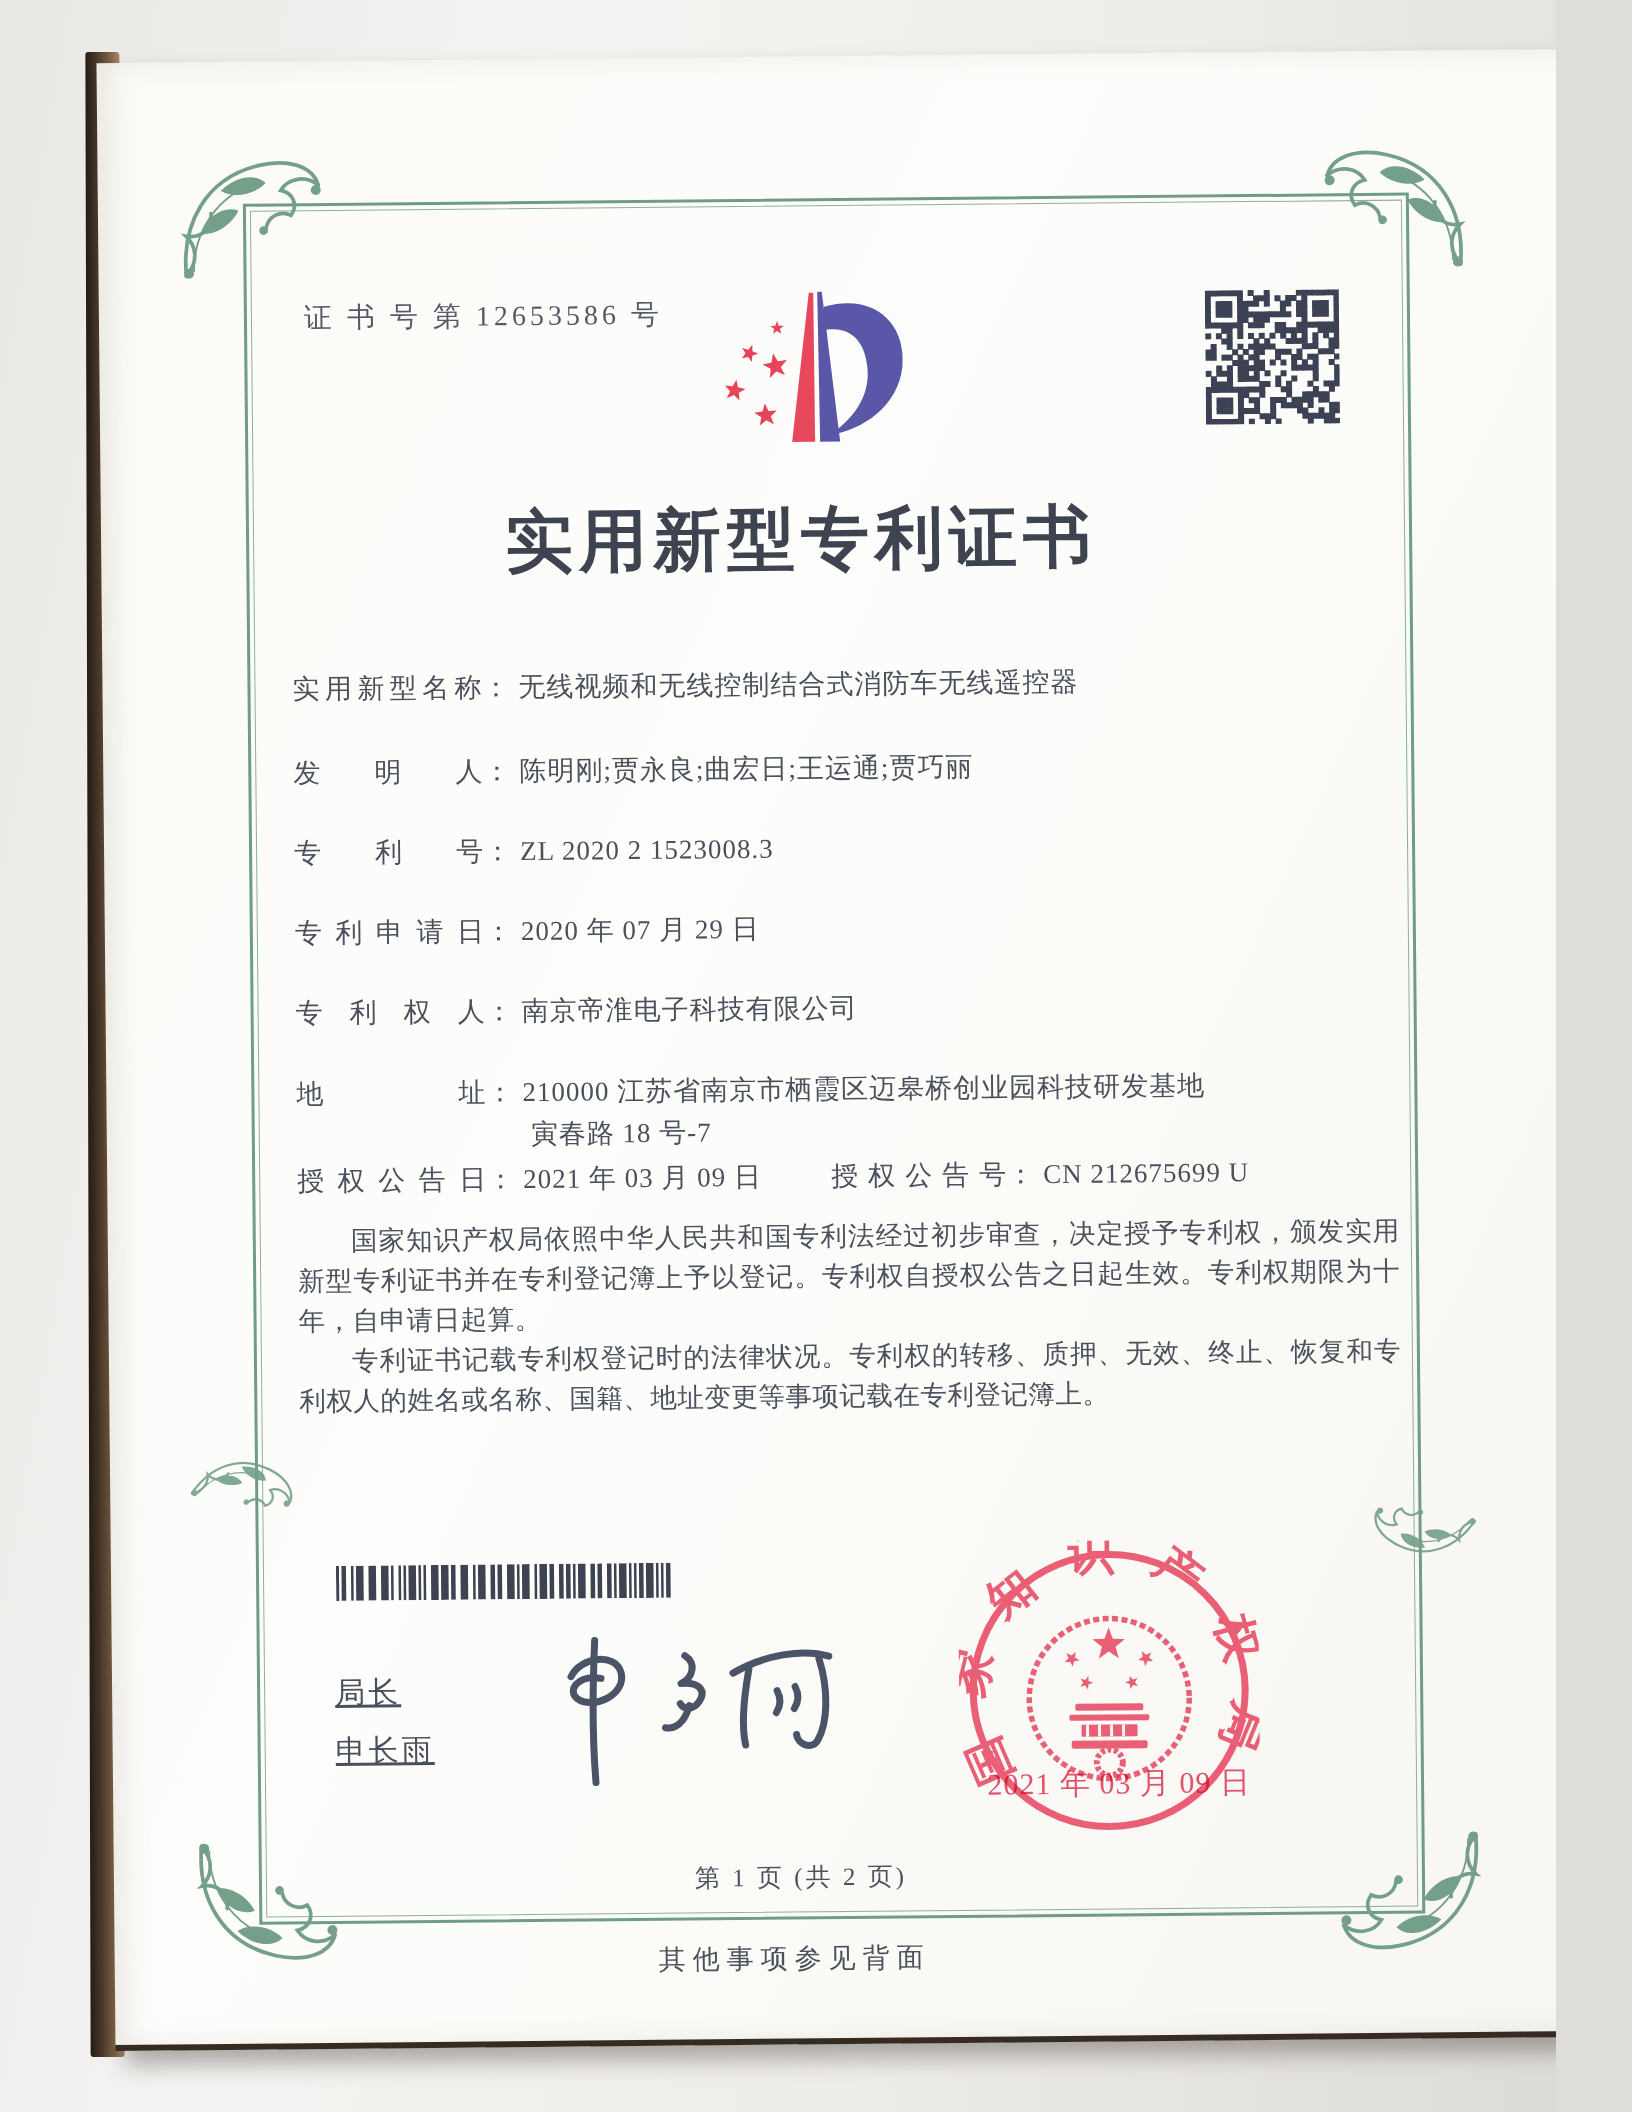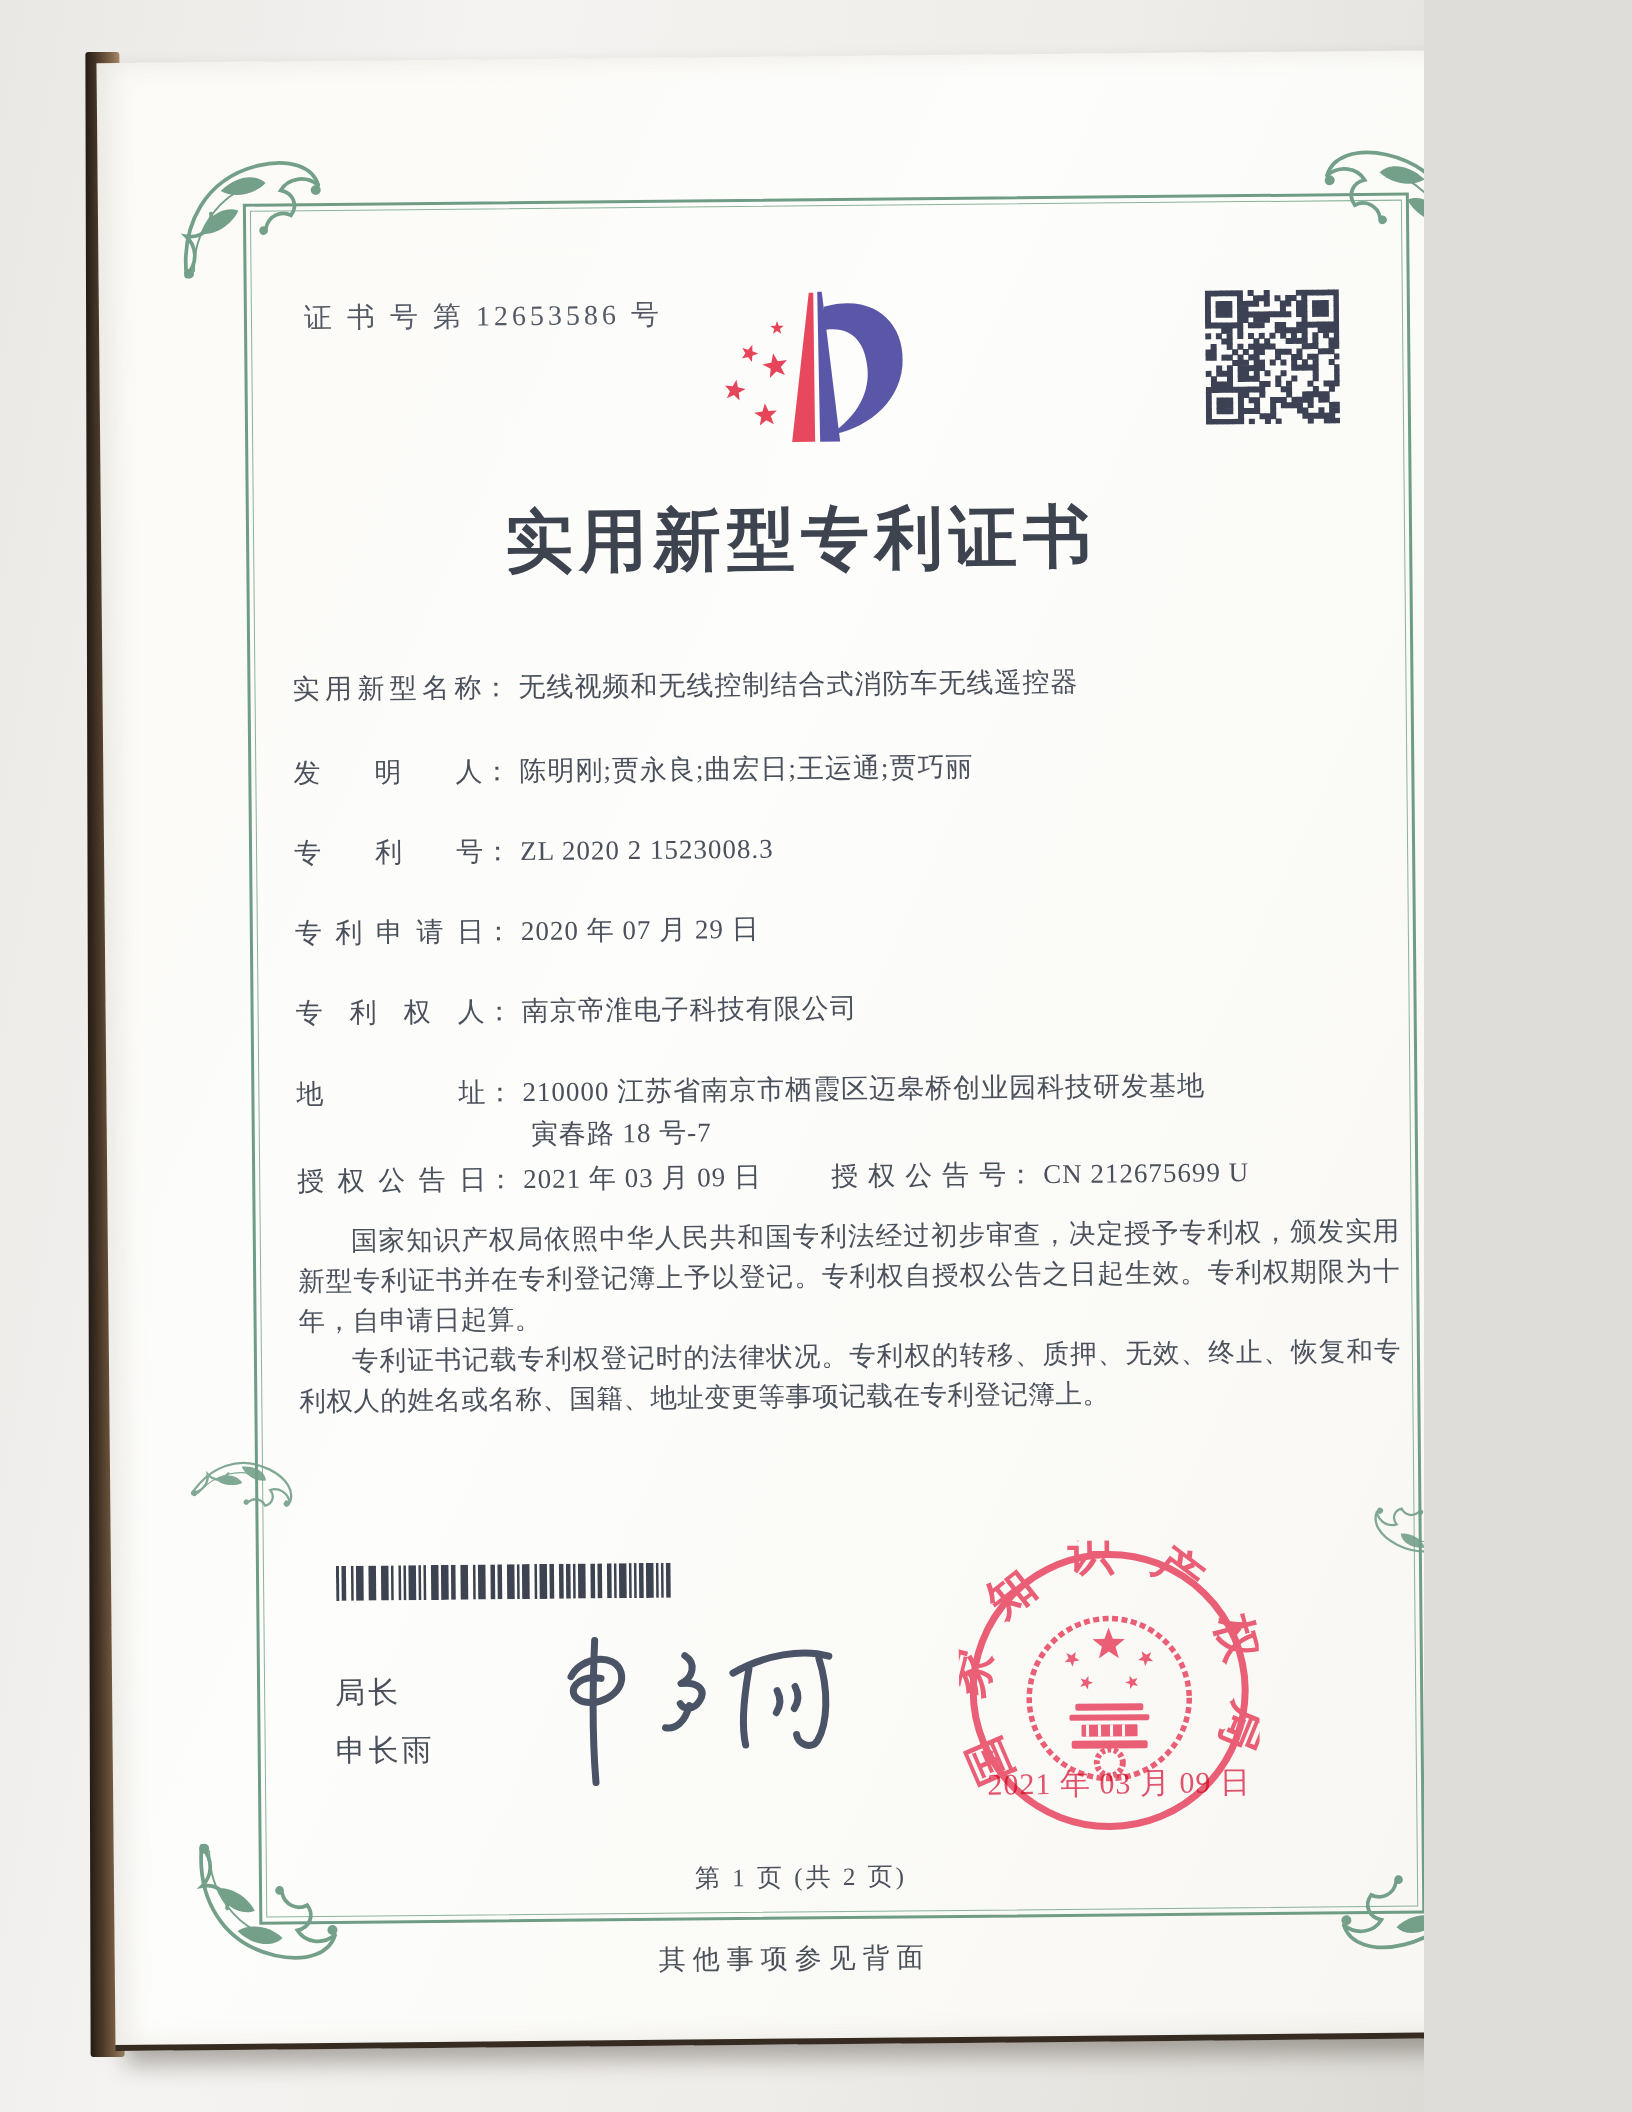--- a/index.html
+++ b/index.html
@@ -1,16 +1,16 @@
 <!DOCTYPE html>
 <html><head>
 <meta charset="utf-8">
 <style>
   html,body{margin:0;padding:0;background:#dfddd9;}
-  .photo{position:relative;width:1424px;height:2112px;overflow:hidden;
+  .photo{position:relative;width:1556px;height:2112px;overflow:hidden;
     background:linear-gradient(100deg,#e9e8e5 0%,#f4f3f1 28%,#efede9 62%,#dddbd6 100%);
     font-family:"Liberation Serif","DejaVu Serif",serif;}
   .book-edge{position:absolute;left:88px;top:52px;width:34px;height:2005px;
     background:linear-gradient(90deg,#241c15 0%,#4c3a2a 35%,#7a5f45 70%,#a8896a 100%);
     transform:rotate(-0.15deg);border-radius:3px;}
   .paper{position:absolute;left:106px;top:56px;width:1478px;height:1982px;
     background:linear-gradient(115deg,#fbfaf7 0%,#fdfdfb 40%,#f7f6f2 100%);
     transform:rotate(-0.55deg);transform-origin:50% 50%;
     border-bottom:6px solid #352b21;border-right:1px solid #d9d6cf;
     box-shadow:10px 14px 22px rgba(40,32,22,.35), inset 14px 0 26px rgba(120,105,85,.12);}
@@ -37,21 +37,21 @@
   .fpair2{position:absolute;left:534px;top:0;}
   .fpair2 .flabel{width:176px;}
   
   .paras{position:absolute;left:190px;top:1160px;width:1102px;font-size:26.5px;
     color:#4b525d;line-height:40px;text-align:justify;letter-spacing:.5px;}
   .paras p{margin:0;text-indent:2em;}
   
   .barcode{position:absolute;left:225px;top:1505px;width:336px;height:35px;}
   
   .signer{position:absolute;left:223px;top:1612px;font-size:30px;color:#49505b;letter-spacing:3px;}
-  .signer div{margin-bottom:17px;}
+  .signer div{margin-bottom:17px;text-decoration:underline;}
   .signature{position:absolute;left:425px;top:1568px;width:300px;height:168px;}
   
   .seal{position:absolute;left:847px;top:1487px;width:300px;height:300px;mix-blend-mode:multiply;opacity:.93;}
   .seal-date{position:absolute;left:856px;top:1710px;width:300px;text-align:center;
     font-size:30px;color:#e8536f;letter-spacing:1px;mix-blend-mode:multiply;}
   
   .page-info{position:absolute;left:145px;top:1804px;width:1160px;text-align:center;
     transform:translateX(-38px);font-size:25px;color:#4b525c;letter-spacing:3px;}
   .back-note{position:absolute;left:145px;top:1884px;width:1160px;text-align:center;
     transform:translateX(-45px);font-size:27px;color:#4a5158;letter-spacing:7px;}

